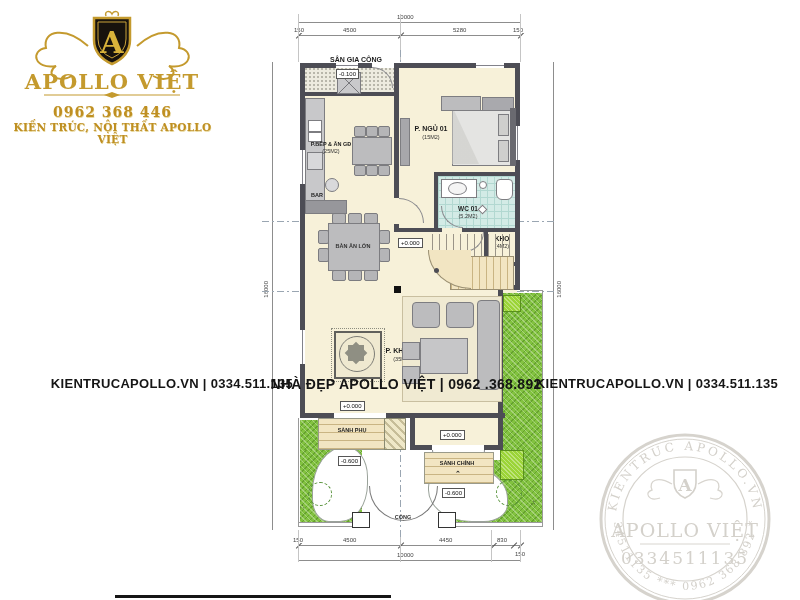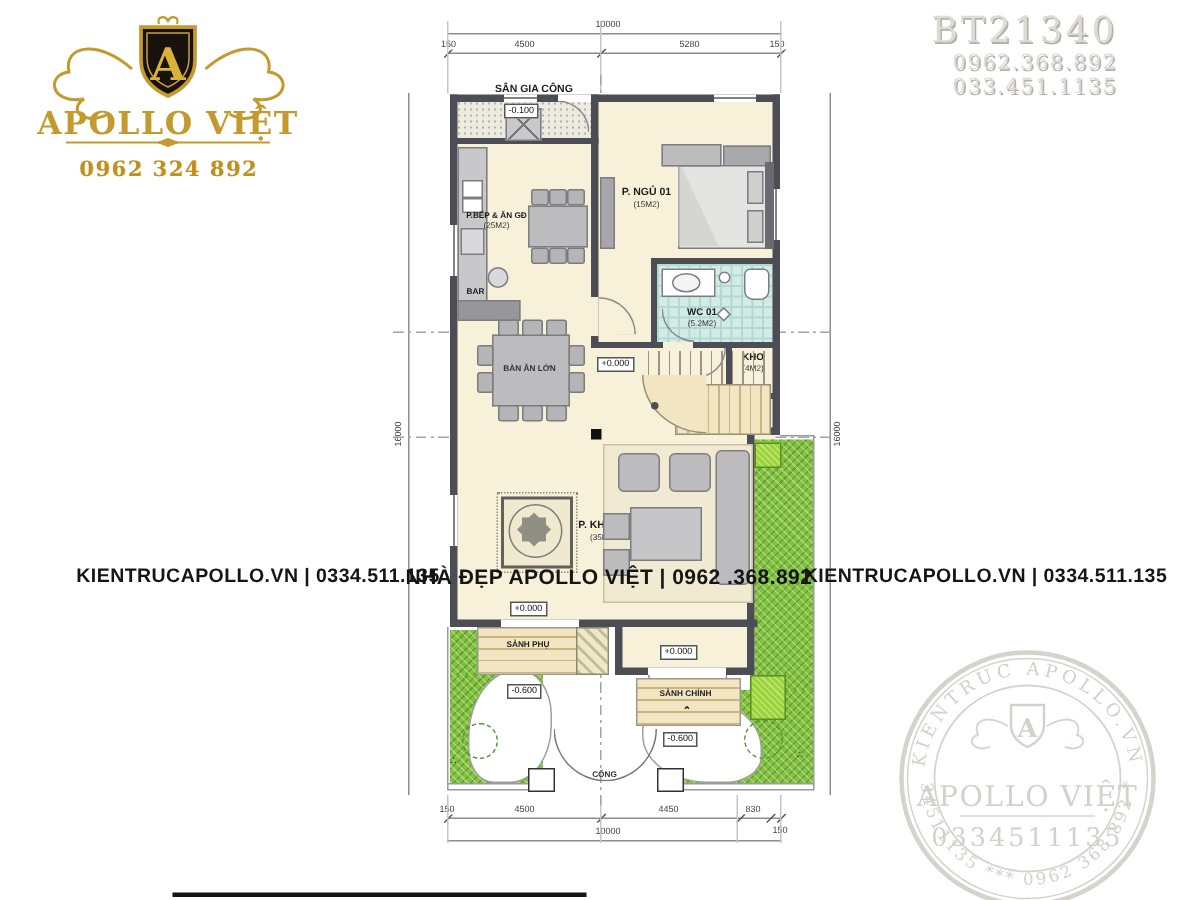--- a/index.html
+++ b/index.html
@@ -89,28 +89,24 @@
         <path d="M137 38 C159 18 183 22 179 40 C195 42 191 62 169 58 C181 66 167 76 153 68"></path>
         <path d="M106 8 C104 3 110 2 112 6 C114 2 120 3 118 8" stroke-width="1.5"></path>
       </g>
       <path d="M94 10 h36 v22 q0 16 -18 24 q-18 -8 -18 -24 z" fill="#17120d" stroke="#c49a2e" stroke-width="2.5"></path>
       <path d="M98 14 h28 v17 q0 13 -14 19 q-14 -6 -14 -19 z" fill="none" stroke="#caa23a" stroke-width="1"></path>
       <text x="112" y="45" text-anchor="middle" font-family="DejaVu Serif, serif" font-size="30" font-weight="bold" fill="#d8b23a">A</text>
       <text x="112" y="81" text-anchor="middle" font-family="DejaVu Serif, serif" font-size="21" font-weight="bold" fill="#c49a2e" letter-spacing="1">APOLLO VIỆT</text>
       <path d="M44 87 H180" stroke="#c49a2e" stroke-width="1.2"></path>
       <path d="M104 87 l8 -3 l8 3 l-8 3 z" fill="#c49a2e"></path>
     </svg>
-    <div class="brand-phone">0962 324 892</div>
+    <div class="brand-phone">0962 368 446</div>
+    <div class="brand-tag">KIẾN TRÚC, NỘI THẤT APOLLO VIỆT</div>
   </div>
 
-  <div class="codeblock">
-    <div class="code-big">BT21340</div>
-    <div class="code-ph">0962.368.892</div>
-    <div class="code-ph">033.451.1135</div>
-  </div>
 
   <div class="dimH" style="left:298px;top:22px;width:223px;"></div>
   <div class="dimlbl" style="left:396px;top:14px;">10000</div>
   <div class="dimH" style="left:298px;top:35px;width:223px;"></div>
   <div class="tick" style="left:295px;top:35px;"></div>
   <div class="tick" style="left:397px;top:35px;"></div>
   <div class="tick" style="left:517px;top:35px;"></div>
   <div class="dimlbl" style="left:293px;top:27px;">150</div>
   <div class="dimlbl" style="left:342px;top:27px;">4500</div>
   <div class="dimlbl" style="left:452px;top:27px;">5280</div>

